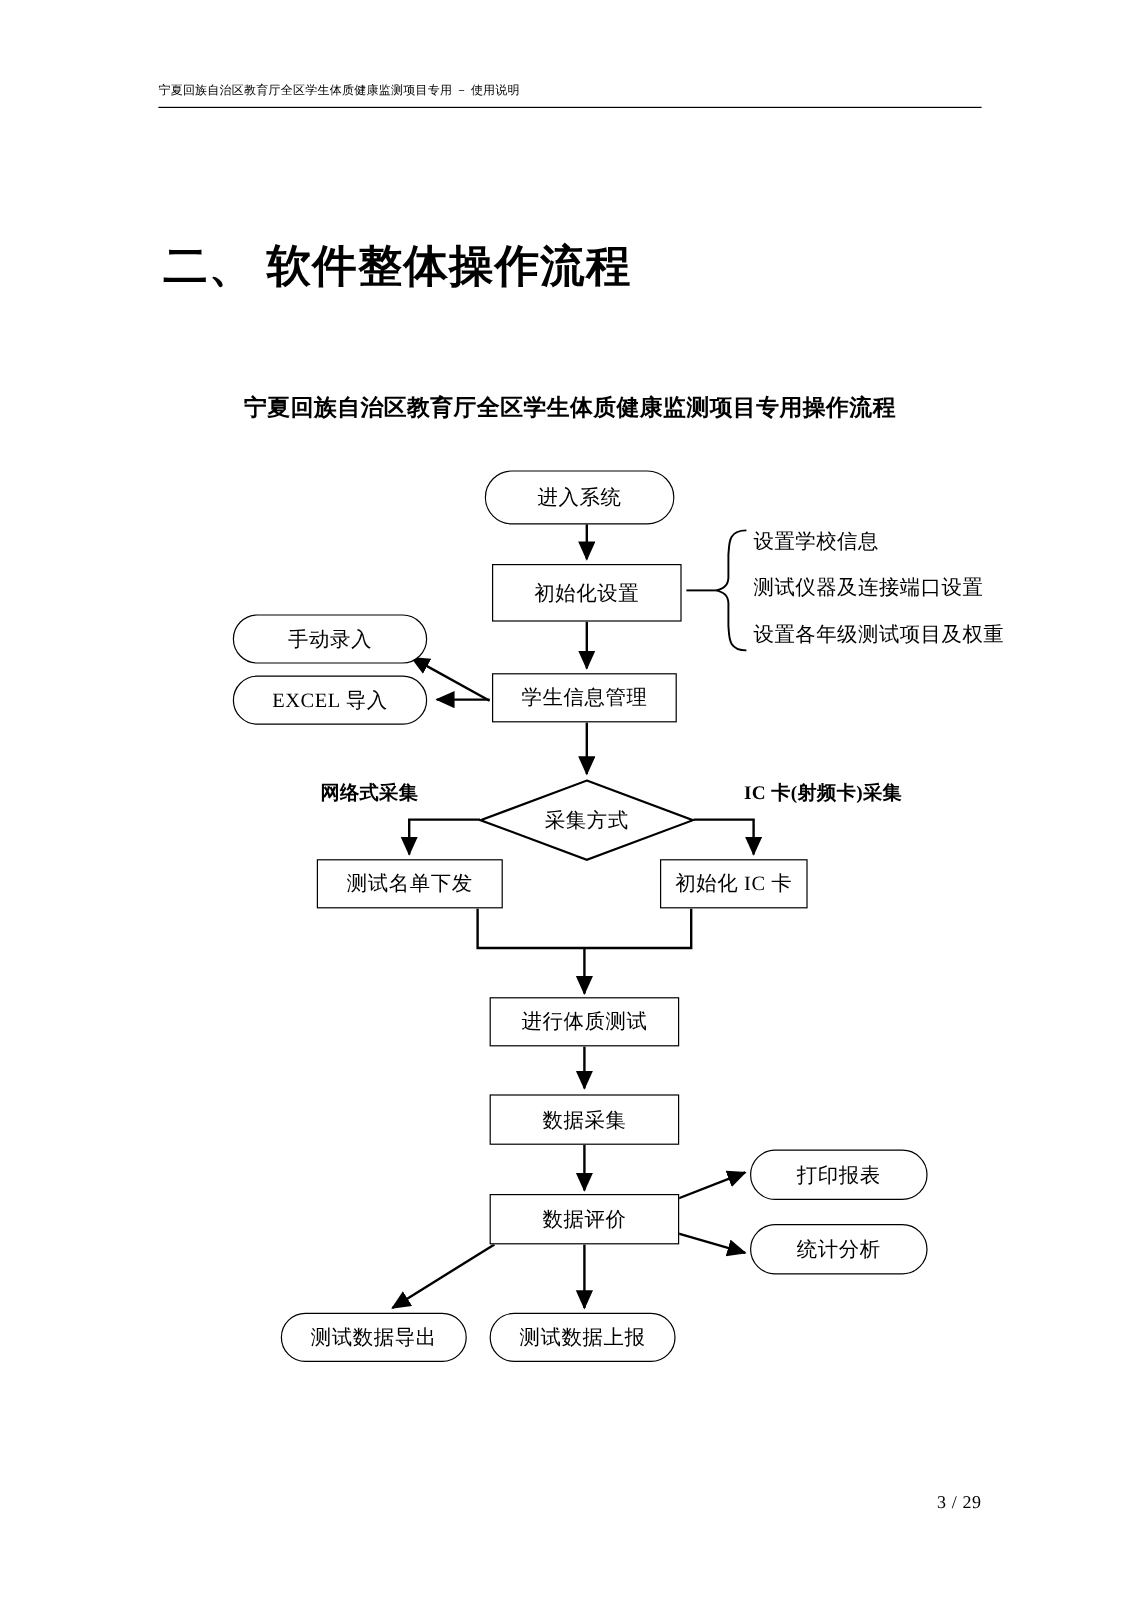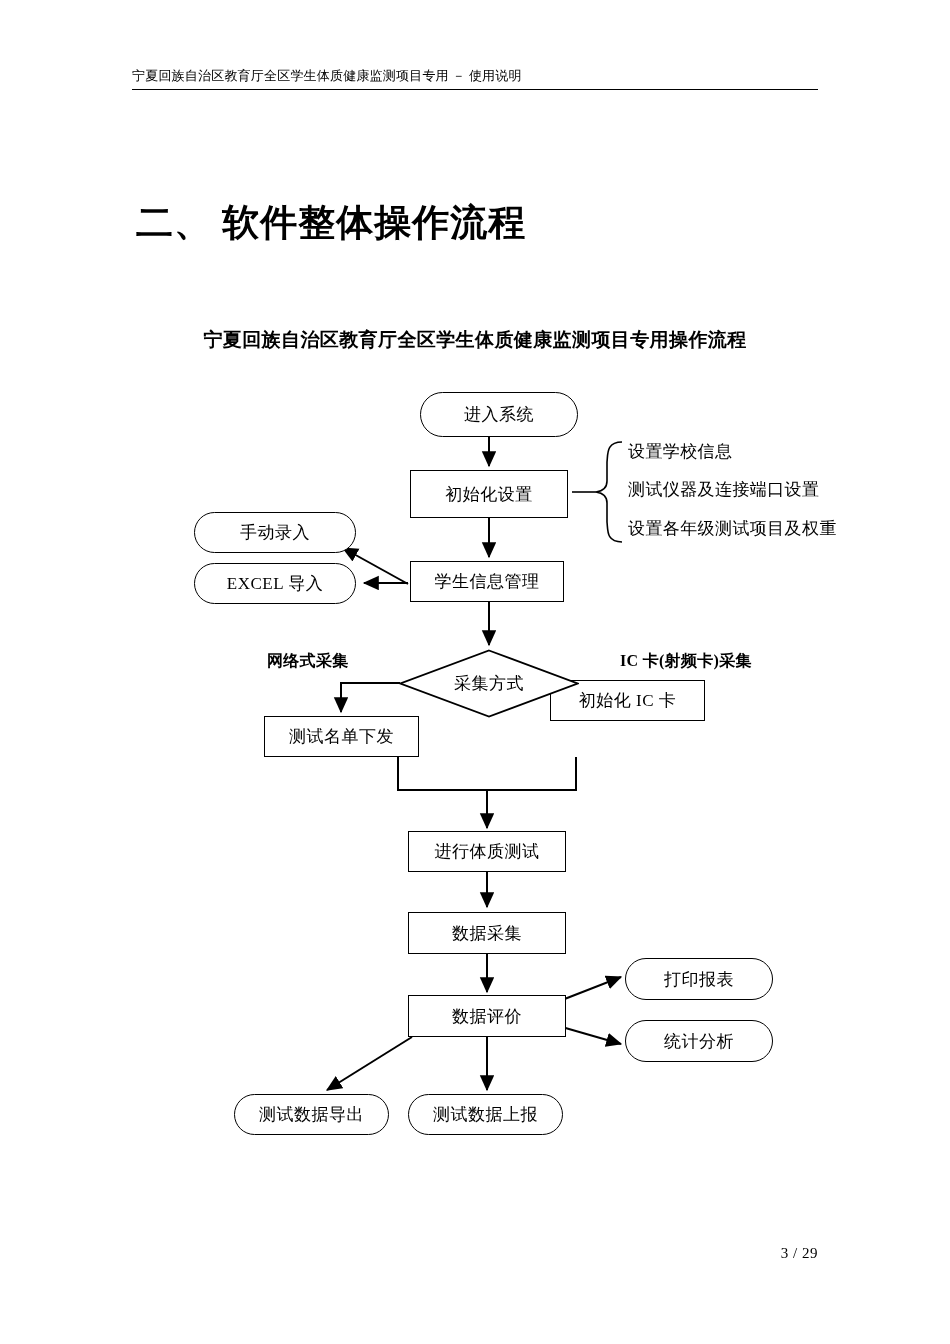--- a/index.html
+++ b/index.html
@@ -17,21 +17,21 @@
   }
 
   
   .page-header {
     position: absolute;
     left: 132px;
     top: 66px;
     width: 686px;
   }
   .page-header .header-text {
-    font-size: 13px;
+    font-size: 10px;
     line-height: 20px;
     letter-spacing: 0.2px;
     white-space: nowrap;
   }
   .page-header .header-rule {
     margin-top: 3px;
     border-bottom: 1.4px solid #000;
     width: 686px;
   }
 
@@ -183,21 +183,21 @@
                C 606 442 608 454 607 462
                L 607 481
                C 607 488 603 491 596 492
                C 603 493 607 496 607 503
                L 607 522
                C 608 530 606 542 622 542" stroke-width="1.6"></path>
       <line x1="572" y1="492" x2="596" y2="492" stroke-width="1.6"></line>
     </g>
   </svg>
 
-  <div class="node pill" style="left:420px; top:392px; width:158px; height:45px;">
+  <div class="node pill" style="left:404px; top:392px; width:158px; height:45px;">
     <span>进入系统</span>
   </div>
 
   <div class="node" style="left:410px; top:470px; width:158px; height:48px;">
     <span>初始化设置</span>
   </div>
 
   <div class="node" style="left:410px; top:561px; width:154px; height:41px;">
     <span>学生信息管理</span>
   </div>
@@ -214,21 +214,21 @@
     <svg width="180" height="69" style="position:absolute; left:0; top:0;">
       <polygon points="90,1.5 178.5,34.5 90,67.5 1.5,34.5" fill="#ffffff" stroke="#000" stroke-width="1.8"></polygon>
     </svg>
     <span class="diamond-label">采集方式</span>
   </div>
 
   <div class="node" style="left:264px; top:716px; width:155px; height:41px;">
     <span>测试名单下发</span>
   </div>
 
-  <div class="node" style="left:550px; top:680px; width:155px; height:41px;">
+  <div class="node" style="left:550px; top:716px; width:123px; height:41px;">
     <span>初始化 IC 卡</span>
   </div>
 
   <div class="node" style="left:408px; top:831px; width:158px; height:41px;">
     <span>进行体质测试</span>
   </div>
 
   <div class="node" style="left:408px; top:912px; width:158px; height:42px;">
     <span>数据采集</span>
   </div>

